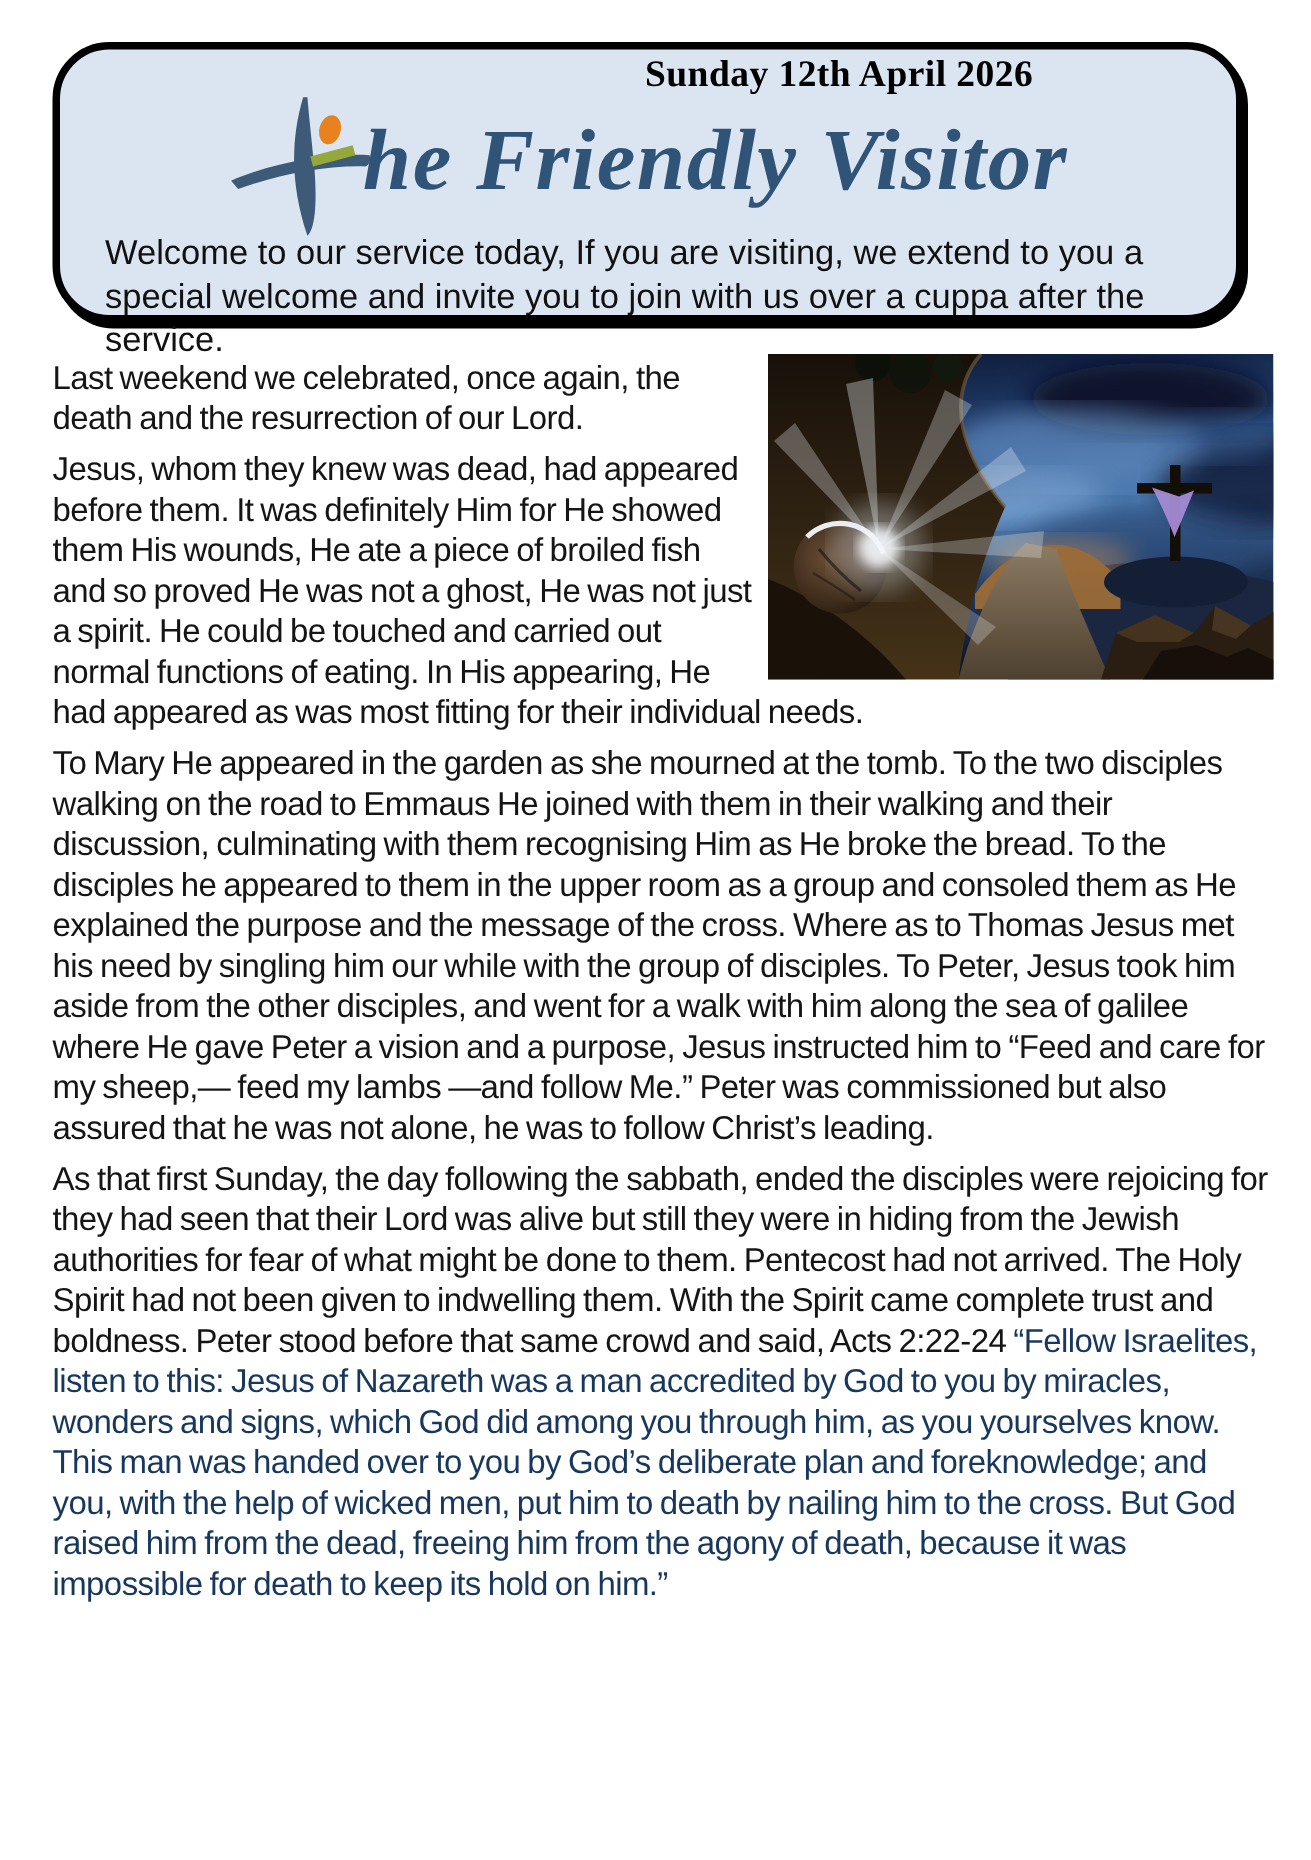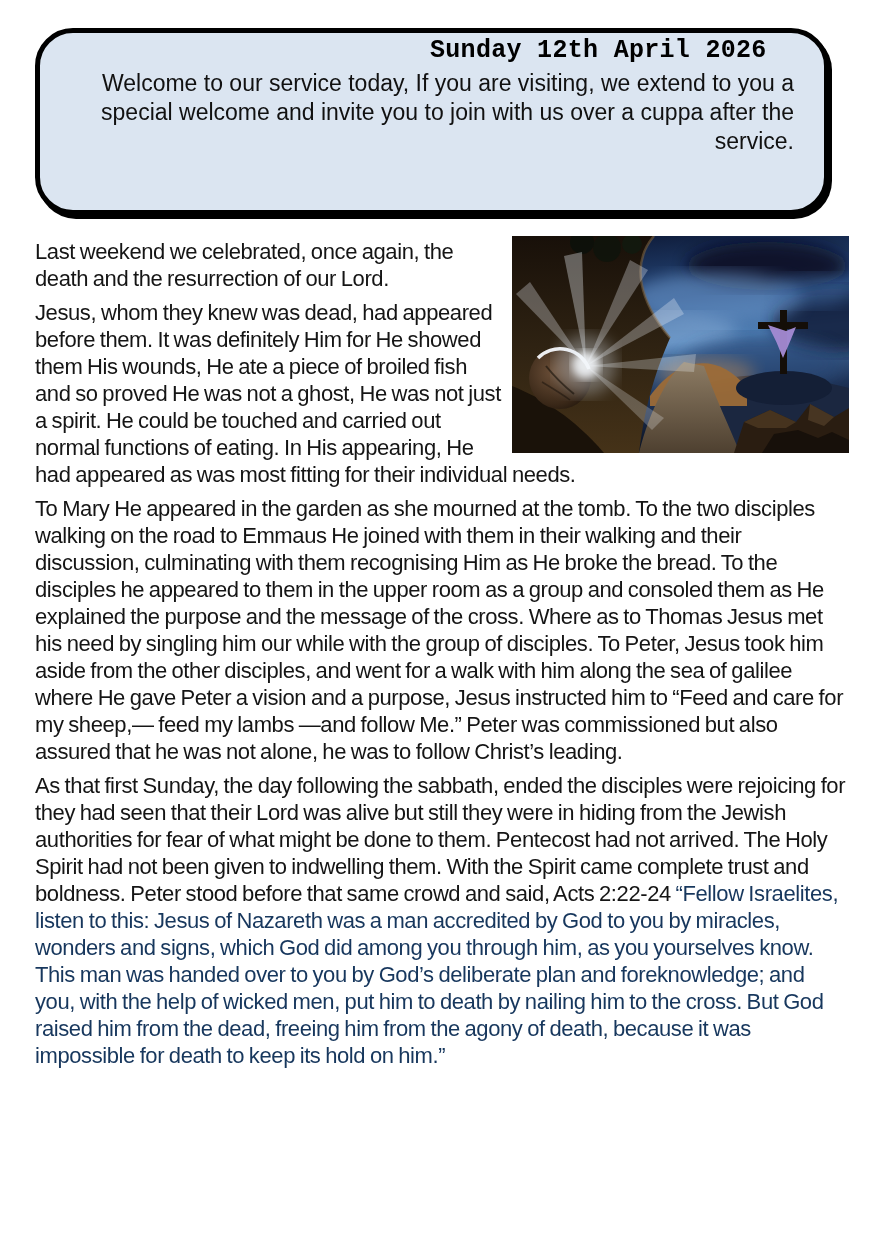--- a/index.html
+++ b/index.html
@@ -10,33 +10,33 @@
 
   
   .header-box {
     position:absolute; left:35px; top:28px; width:784px; height:177px;
     background:var(--header-bg, #dbe5f1);
     border:5px solid #000; border-radius:38px;
     box-shadow:3px 4px 0 #000;
   }
   .masthead-date {
     margin:3px 0 0 390px;
-    font-family:Liberation Mono, monospace; font-weight:bold; font-size:25px;
+    font-family:Liberation Serif, serif; font-weight:bold; font-size:25px;
     letter-spacing:0.3px; color:#000; white-space:nowrap;
   }
   .title-row { display:flex; justify-content:center; align-items:flex-start; height:86px; margin-top:0; }
   .logo { flex:0 0 auto; }
   .logo svg { width:104px; height:98px; display:block; margin-top:-2px; }
   .masthead-title {
     font-family:"Liberation Serif", serif; font-weight:bold; font-style:italic;
     font-size:58px; line-height:86px; letter-spacing:1px;
     color:var(--title-color, #2f5478); margin-left:-14px; white-space:nowrap;
   }
   .welcome {
-    text-align:right; font-size:23px; line-height:29px; color:#111;
+    text-align:left; font-size:23px; line-height:29px; color:#111;
     max-width:724px; margin:4px auto 0;
   }
 
   
   .article {
     position:absolute; left:35px; top:238px; width:814px;
     font-size:22px; line-height:27px; letter-spacing:-0.4px; word-spacing:-1px;
     text-align:left;
   }
   .article p { margin:0 0 7px 0; }
@@ -48,20 +48,31 @@
   .scripture { color:var(--scripture-color, #17375d); }
   .editor-gap { display:inline-block; width:358px; }
 </style>
 </head>
 <body>
 
 <div class="page">
 
   <div class="header-box">
     <div class="masthead-date">Sunday 12th April 2026</div>
+    <div class="title-row">
+      <span class="logo">
+        <svg viewBox="0 0 110 104" aria-hidden="true">
+          <path d="M53,3 C45,30 43,62 56,101 C61,97 63,80 61,54 C59,33 57,16 56,3 Z" fill="var(--logo-blue,#3d5a78)"></path>
+          <path d="M2,62 C32,49 72,42 100,44 C101,47 100,51 97,52 C70,51 34,58 7,68 Z" fill="var(--logo-blue,#3d5a78)"></path>
+          <ellipse cx="72" cy="26" rx="7.5" ry="10.5" transform="rotate(16 72 26)" fill="var(--logo-orange,#e8821e)"></ellipse>
+          <path d="M58,45 L88,37 L90,44 L60,52 Z" fill="var(--logo-green,#94a83c)"></path>
+        </svg>
+      </span>
+      <span class="masthead-title">he Friendly Visitor</span>
+    </div>
     <div class="welcome">Welcome to our service today, If you are visiting, we extend to you a special welcome and invite you to join with us over a cuppa after the service.</div>
   </div>
 
   <div class="article">
 
     <div class="tomb-figure">
       <svg viewBox="0 0 337 217" aria-hidden="true">
         <defs>
           <linearGradient id="sky" x1="0" y1="0" x2="0.15" y2="1">
             <stop offset="0" stop-color="#0b1530"></stop>

